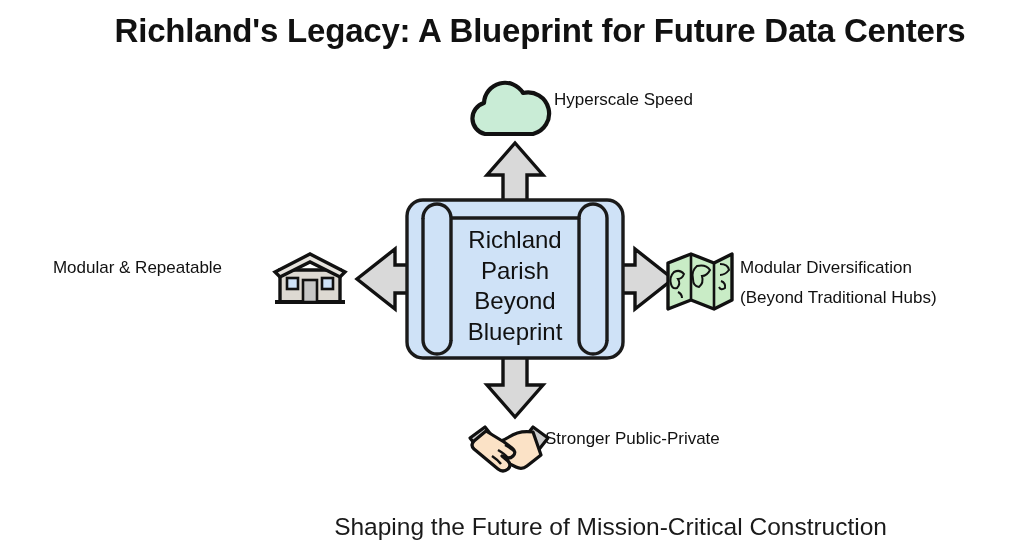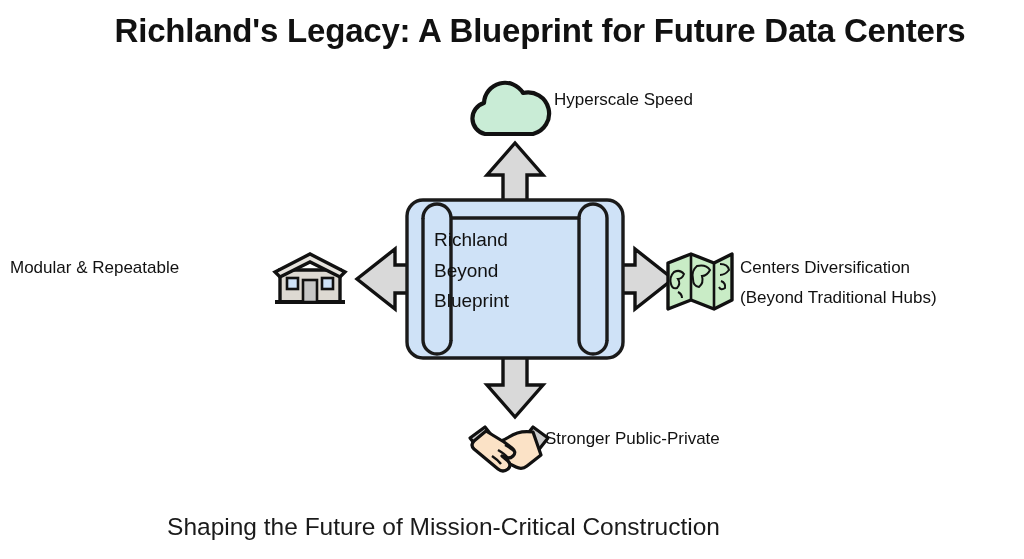--- a/index.html
+++ b/index.html
@@ -30,21 +30,21 @@
     white-space: nowrap;
     padding-left: 28px;
   }
 
   
   #footer {
     position: absolute;
     left: 0;
     top: 513px;
     width: 887px;
-    text-align: center;
+    text-align: right;
     font-size: 24.5px;
     font-weight: normal;
     color: #1a1a1a;
     white-space: nowrap;
   }
 
   
   #stage {
     position: absolute;
     left: 0;
@@ -62,22 +62,22 @@
     pointer-events: none;
   }
   .svg-layer * { pointer-events: auto; }
 
   
   #scroll-text {
     position: absolute;
     left: 434px;
     top: 225px;
     width: 162px;
-    text-align: left;
-    font-size: 19px;
+    text-align: center;
+    font-size: 24px;
     line-height: 30.5px;
     color: #111111;
   }
   #scroll-text div { white-space: nowrap; }
 
   
   .label {
     position: absolute;
     font-size: 17px;
     line-height: 30px;
@@ -87,21 +87,21 @@
 
   #label-top {
     left: 554px;
     top: 85px;
     text-align: left;
   }
   #label-left {
     left: 10px;
     top: 253px;
     width: 255px;
-    text-align: left;
+    text-align: center;
   }
   #label-right {
     left: 740px;
     top: 253px;
     text-align: left;
   }
   #label-bottom {
     left: 545px;
     top: 424px;
     text-align: left;
@@ -210,34 +210,35 @@
 
       <path d="M492 456 q6 4 9 8" fill="none" stroke="#111111" stroke-width="2.4"></path>
       <path d="M498 450 q7 4 10 8" fill="none" stroke="#111111" stroke-width="2.4"></path>
       <path d="M505 445 q7 4 10 7" fill="none" stroke="#111111" stroke-width="2.4"></path>
     </g>
 
   </svg>
 
   <div id="scroll-text">
     <div>Richland</div>
+    <div>Parish</div>
     <div>Beyond</div>
     <div>Blueprint</div>
   </div>
 
   <div class="label" id="label-top">
     <div>Hyperscale Speed</div>
   </div>
 
   <div class="label" id="label-left">
     <div>Modular &amp; Repeatable</div>
   </div>
 
   <div class="label" id="label-right">
-    <div>Centers Diversification</div>
+    <div>Modular Diversification</div>
     <div>(Beyond Traditional Hubs)</div>
   </div>
 
   <div class="label" id="label-bottom">
     <div>Stronger Public-Private</div>
   </div>
 
 </div>
 
 <div id="footer">Shaping the Future of Mission-Critical Construction</div>

